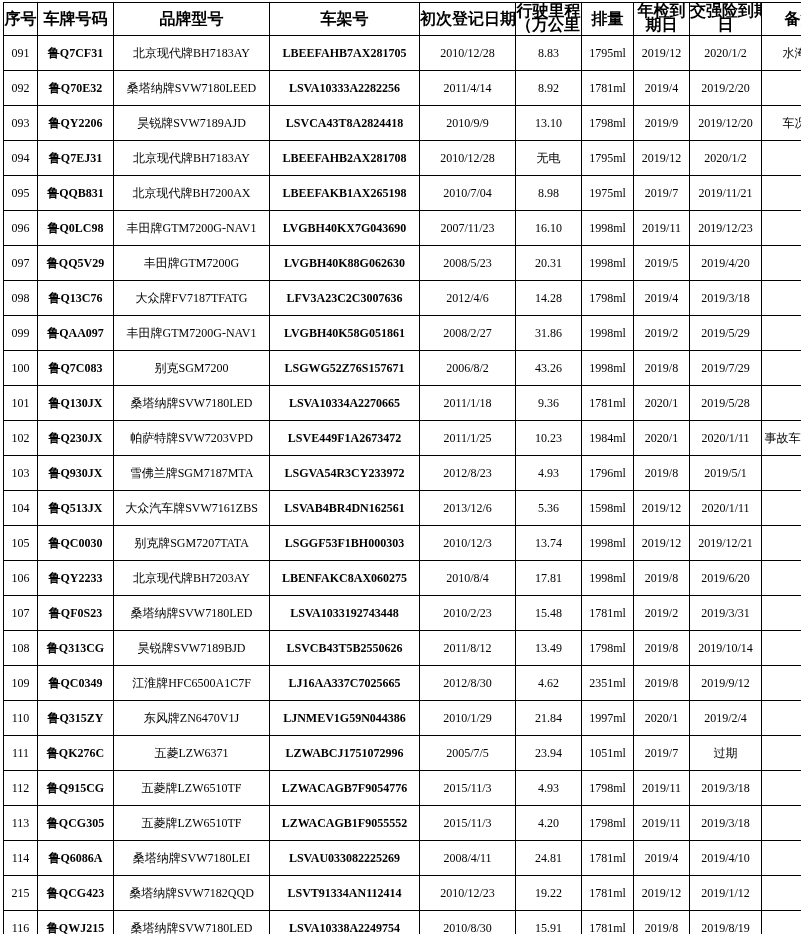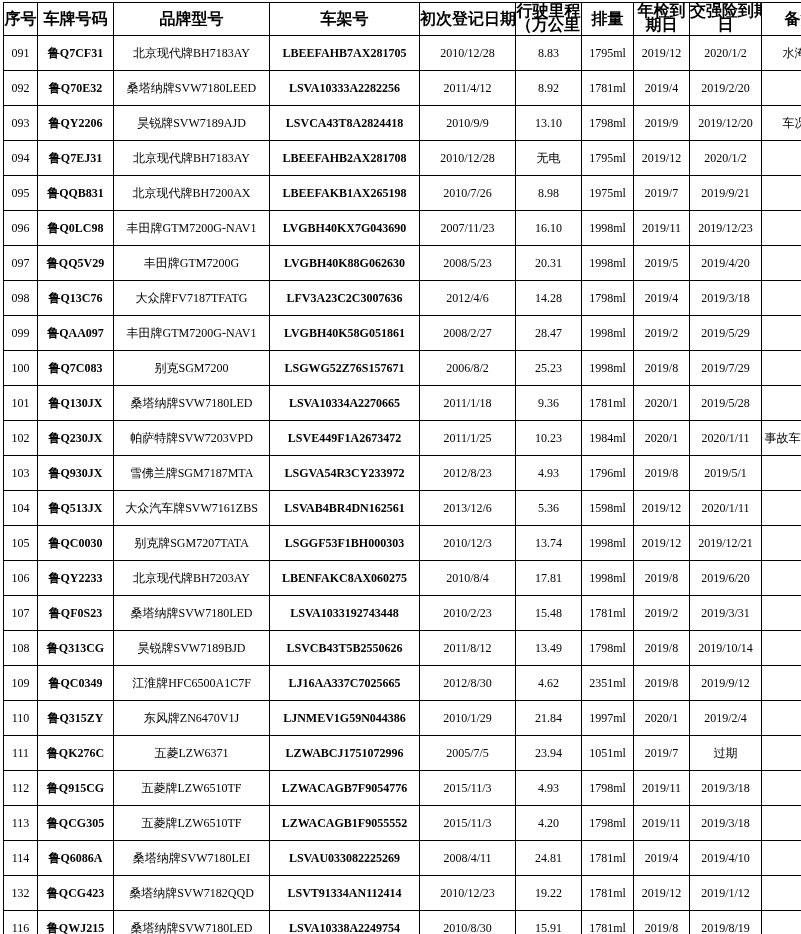--- a/index.html
+++ b/index.html
@@ -113,21 +113,21 @@
         <td class="disp">1795ml</td>
         <td class="inspect">2019/12</td>
         <td class="insure">2020/1/2</td>
         <td class="remark">水淹车</td>
       </tr>
       <tr>
         <td class="idx">092</td>
         <td class="plate">鲁Q70E32</td>
         <td class="brand">桑塔纳牌SVW7180LEED</td>
         <td class="vin">LSVA10333A2282256</td>
-        <td class="regdate">2011/4/12</td>
+        <td class="regdate">2011/4/14</td>
         <td class="mileage">8.92</td>
         <td class="disp">1781ml</td>
         <td class="inspect">2019/4</td>
         <td class="insure">2019/2/20</td>
         <td class="remark"></td>
       </tr>
       <tr>
         <td class="idx">093</td>
         <td class="plate">鲁QY2206</td>
         <td class="brand">昊锐牌SVW7189AJD</td>
@@ -149,25 +149,25 @@
         <td class="disp">1795ml</td>
         <td class="inspect">2019/12</td>
         <td class="insure">2020/1/2</td>
         <td class="remark"></td>
       </tr>
       <tr>
         <td class="idx">095</td>
         <td class="plate">鲁QQB831</td>
         <td class="brand">北京现代牌BH7200AX</td>
         <td class="vin">LBEEFAKB1AX265198</td>
-        <td class="regdate">2010/7/26</td>
+        <td class="regdate">2010/7/04</td>
         <td class="mileage">8.98</td>
         <td class="disp">1975ml</td>
         <td class="inspect">2019/7</td>
-        <td class="insure">2019/9/21</td>
+        <td class="insure">2019/11/21</td>
         <td class="remark"></td>
       </tr>
       <tr>
         <td class="idx">096</td>
         <td class="plate">鲁Q0LC98</td>
         <td class="brand">丰田牌GTM7200G-NAV1</td>
         <td class="vin">LVGBH40KX7G043690</td>
         <td class="regdate">2007/11/23</td>
         <td class="mileage">16.10</td>
         <td class="disp">1998ml</td>
@@ -198,33 +198,33 @@
         <td class="inspect">2019/4</td>
         <td class="insure">2019/3/18</td>
         <td class="remark"></td>
       </tr>
       <tr>
         <td class="idx">099</td>
         <td class="plate">鲁QAA097</td>
         <td class="brand">丰田牌GTM7200G-NAV1</td>
         <td class="vin">LVGBH40K58G051861</td>
         <td class="regdate">2008/2/27</td>
-        <td class="mileage">28.47</td>
+        <td class="mileage">31.86</td>
         <td class="disp">1998ml</td>
         <td class="inspect">2019/2</td>
         <td class="insure">2019/5/29</td>
         <td class="remark"></td>
       </tr>
       <tr>
         <td class="idx">100</td>
         <td class="plate">鲁Q7C083</td>
         <td class="brand">别克SGM7200</td>
         <td class="vin">LSGWG52Z76S157671</td>
         <td class="regdate">2006/8/2</td>
-        <td class="mileage">25.23</td>
+        <td class="mileage">43.26</td>
         <td class="disp">1998ml</td>
         <td class="inspect">2019/8</td>
         <td class="insure">2019/7/29</td>
         <td class="remark"></td>
       </tr>
       <tr>
         <td class="idx">101</td>
         <td class="plate">鲁Q130JX</td>
         <td class="brand">桑塔纳牌SVW7180LED</td>
         <td class="vin">LSVA10334A2270665</td>
@@ -385,21 +385,21 @@
         <td class="brand">桑塔纳牌SVW7180LEI</td>
         <td class="vin">LSVAU033082225269</td>
         <td class="regdate">2008/4/11</td>
         <td class="mileage">24.81</td>
         <td class="disp">1781ml</td>
         <td class="inspect">2019/4</td>
         <td class="insure">2019/4/10</td>
         <td class="remark"></td>
       </tr>
       <tr>
-        <td class="idx">132</td>
+        <td class="idx">215</td>
         <td class="plate">鲁QCG423</td>
         <td class="brand">桑塔纳牌SVW7182QQD</td>
         <td class="vin">LSVT91334AN112414</td>
         <td class="regdate">2010/12/23</td>
         <td class="mileage">19.22</td>
         <td class="disp">1781ml</td>
         <td class="inspect">2019/12</td>
         <td class="insure">2019/1/12</td>
         <td class="remark"></td>
       </tr>

